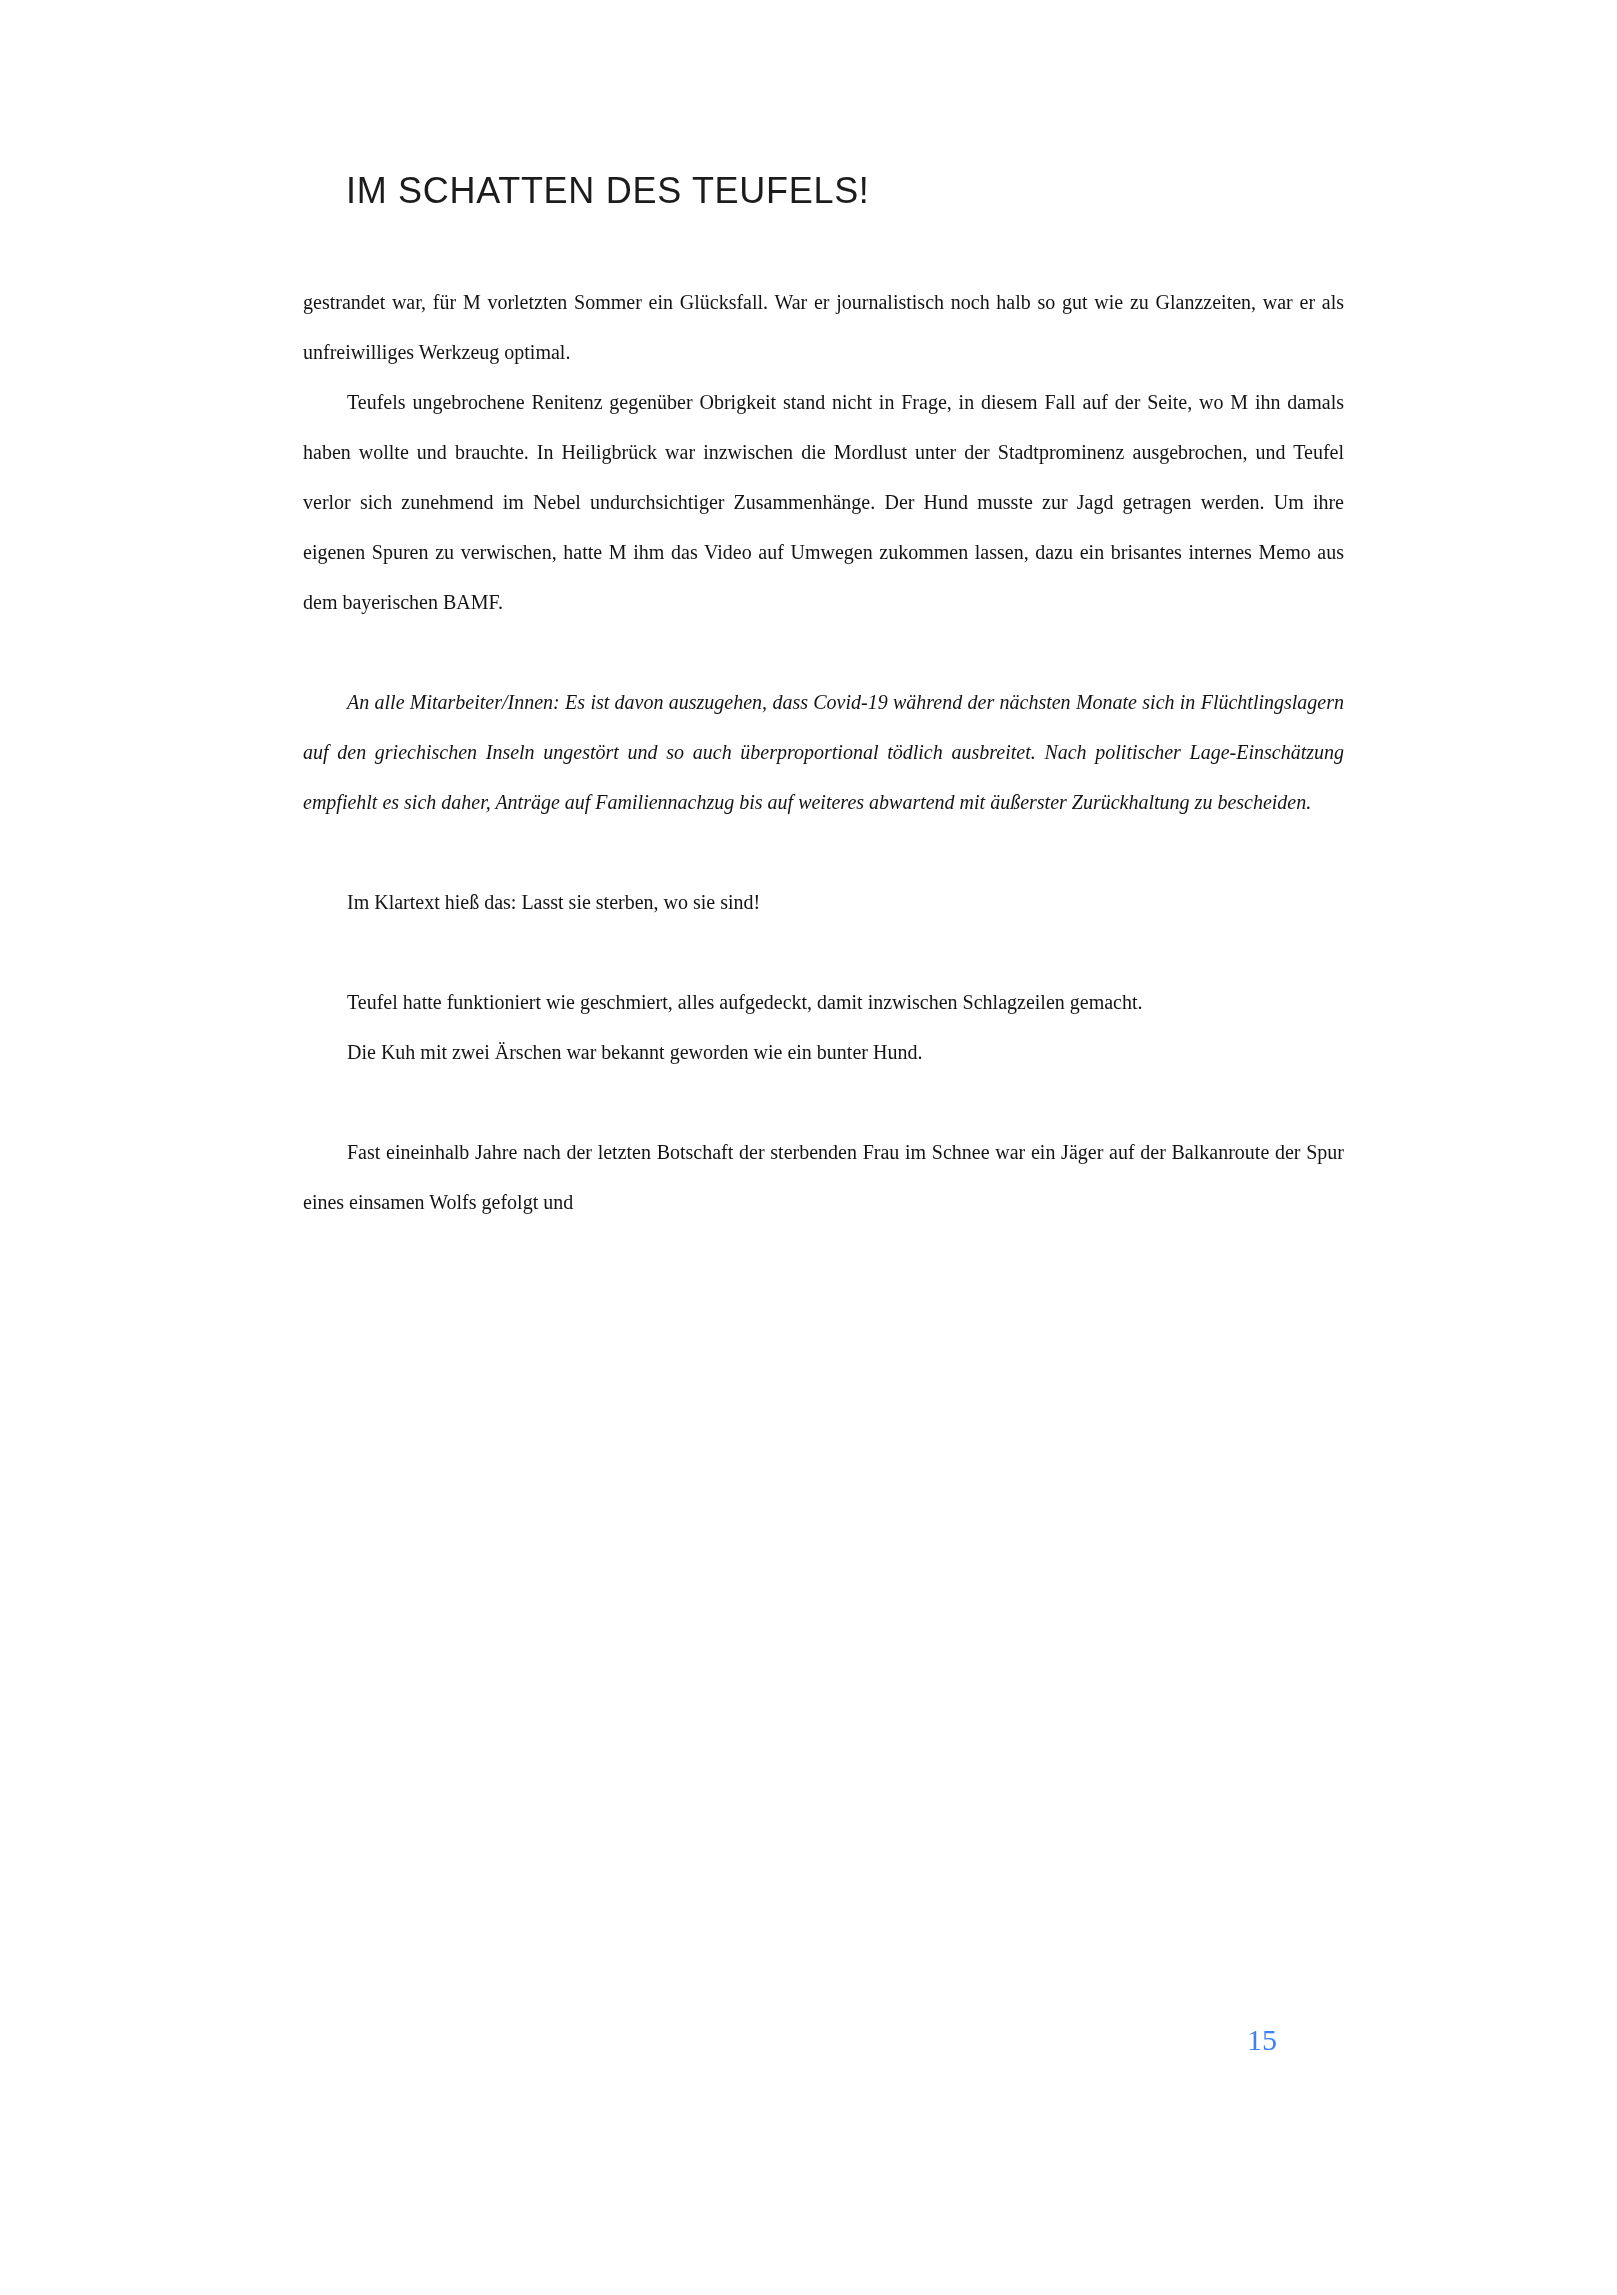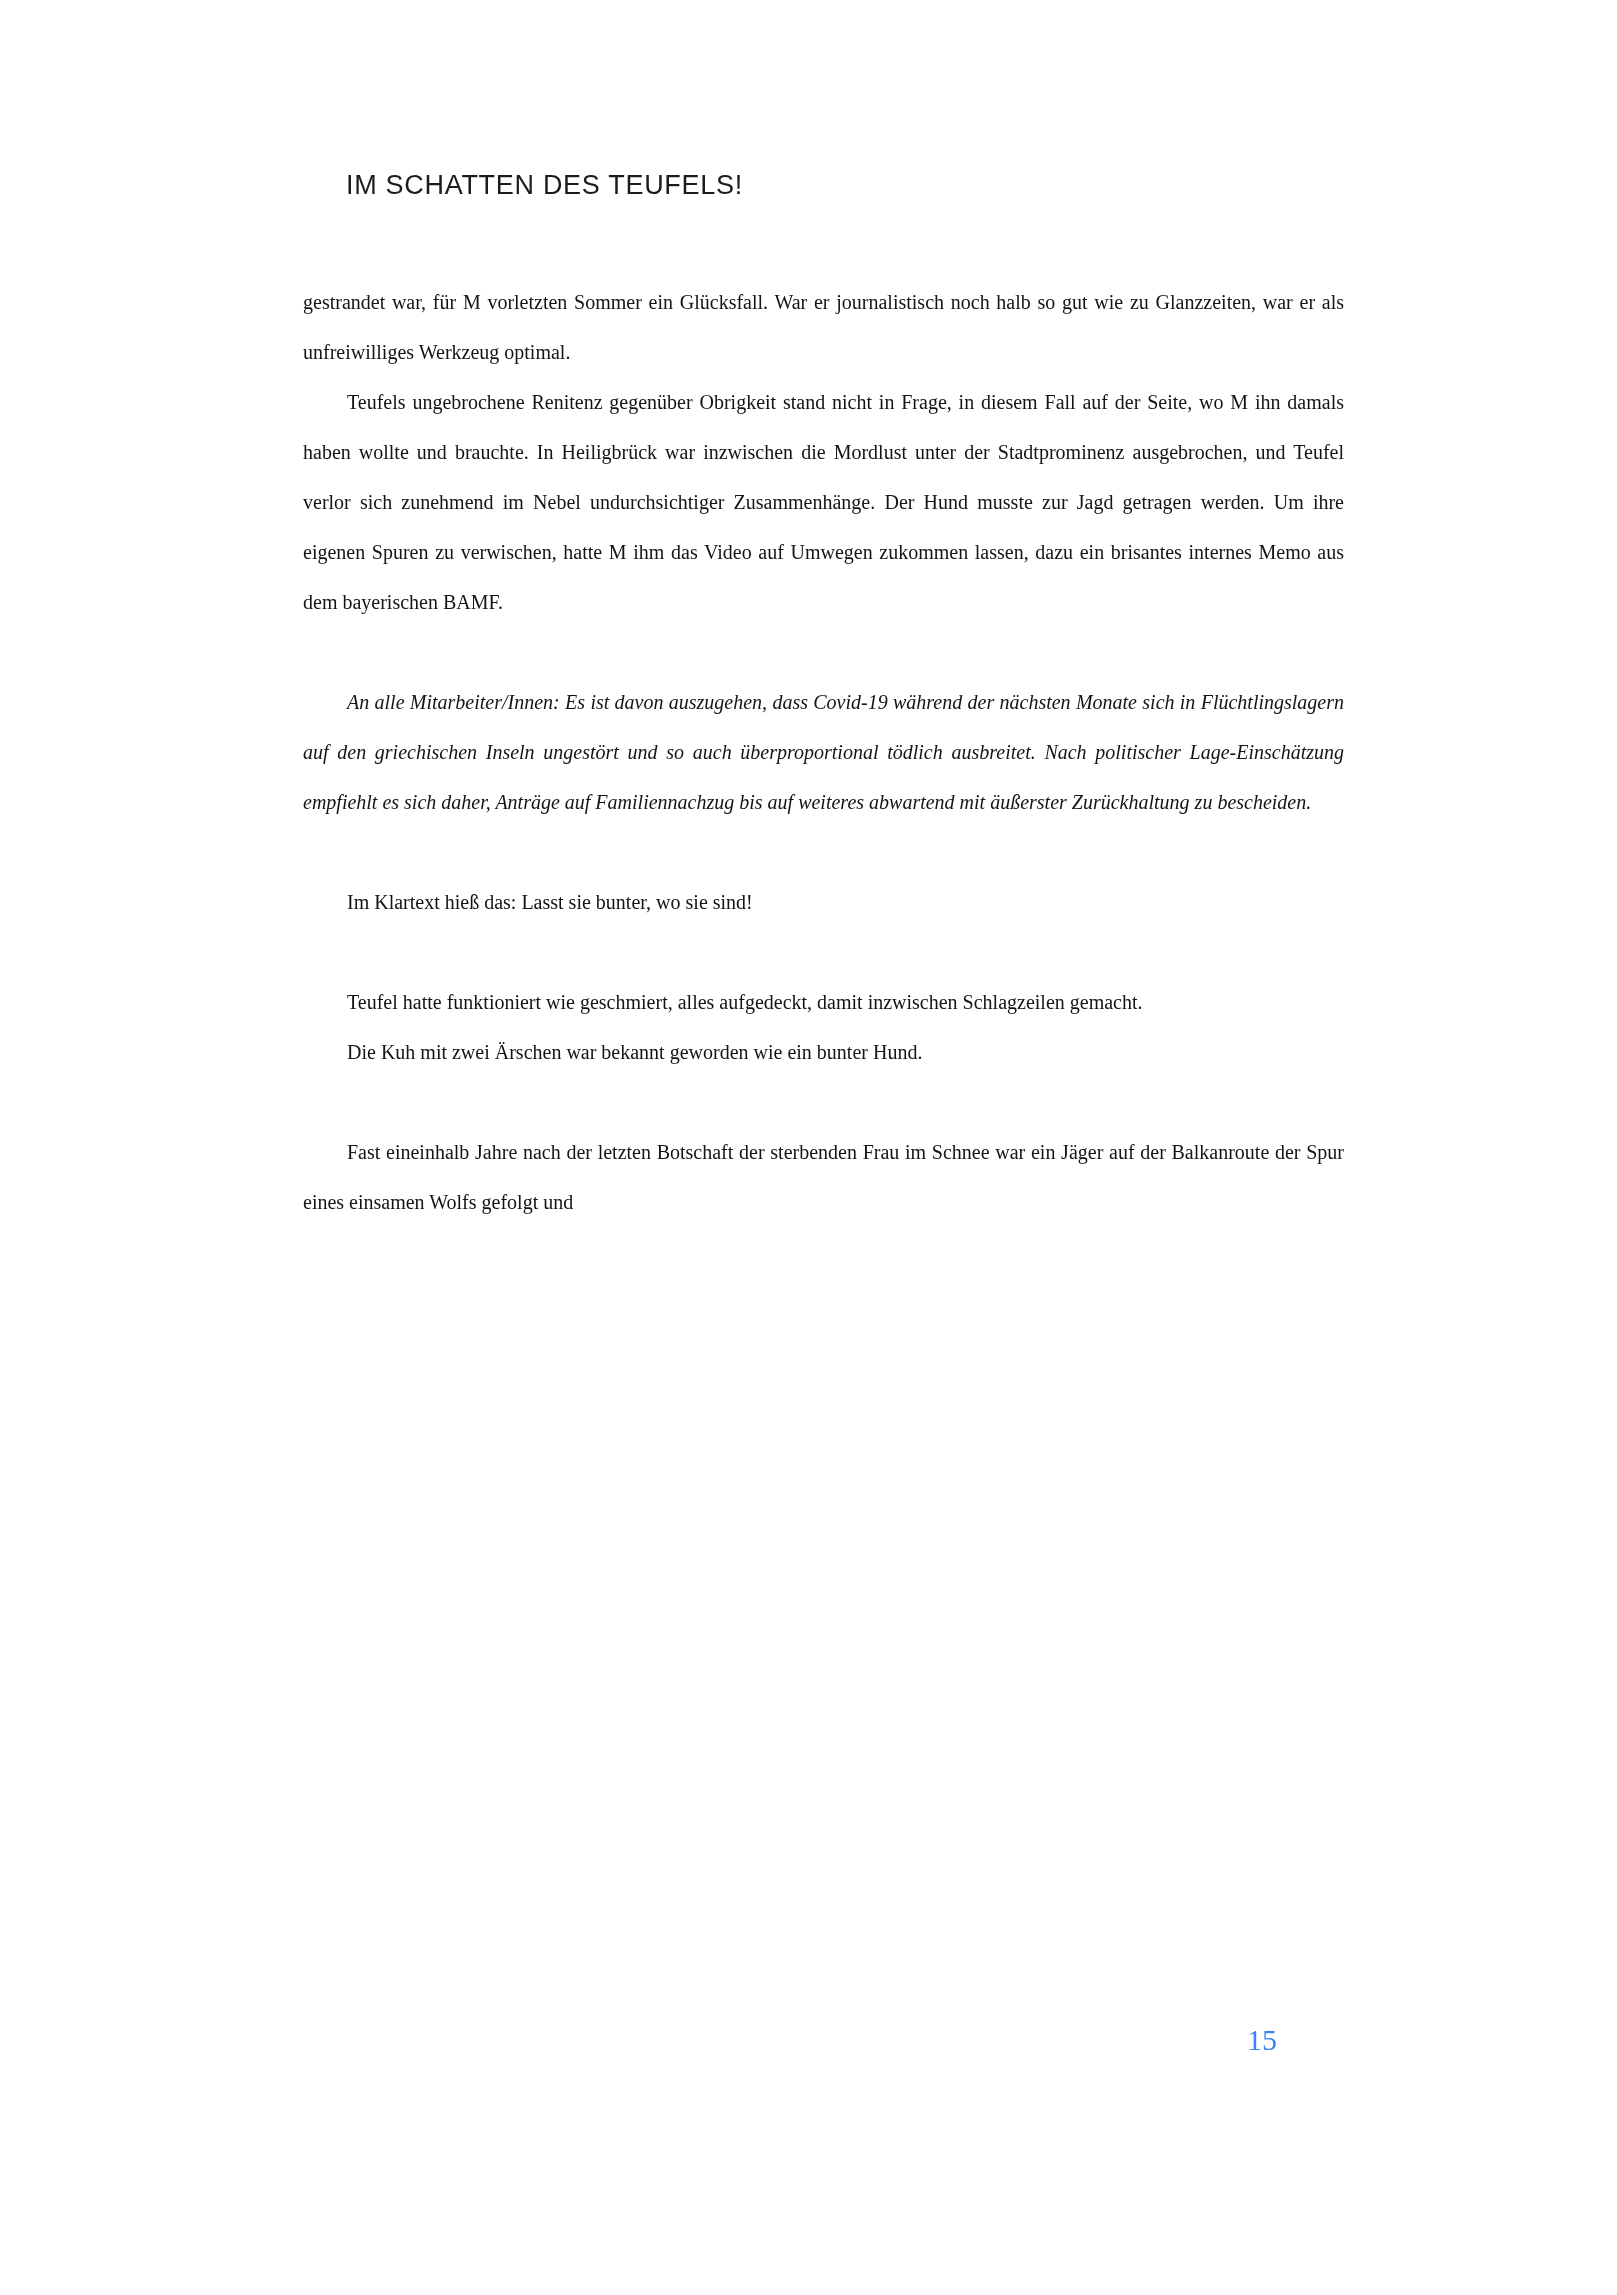--- a/index.html
+++ b/index.html
@@ -13,21 +13,21 @@
     height: 2295px;
     background: #ffffff;
     color: #141414;
     overflow: hidden;
   }
   .running-header {
     position: absolute;
     top: 170px;
     left: 346px;
     font-family: "Liberation Sans", sans-serif;
-    font-size: 27px;
+    font-size: 36px;
     letter-spacing: 0.7px;
     color: #1c1c1c;
     white-space: nowrap;
   }
   .text-block {
     position: absolute;
     top: 277px;
     left: 303px;
     width: 1041px;
     font-family: "Liberation Serif", serif;
@@ -67,21 +67,21 @@
   <div class="running-header">IM SCHATTEN DES TEUFELS!</div>
 
   <div class="text-block">
 
     <p class="no-indent">gestrandet war, für M vorletzten Sommer ein Glücksfall. War er journalistisch noch halb so gut wie zu Glanzzeiten, war er als unfreiwilliges Werkzeug optimal.</p>
 
     <p class="indent">Teufels ungebrochene Renitenz gegenüber Obrigkeit stand nicht in Frage, in diesem Fall auf der Seite, wo M ihn damals haben wollte und brauchte. In Heiligbrück war inzwischen die Mordlust unter der Stadtprominenz ausgebrochen, und Teufel verlor sich zunehmend im Nebel undurchsichtiger Zusammenhänge. Der Hund musste zur Jagd getragen werden. Um ihre eigenen Spuren zu verwischen, hatte M ihm das Video auf Umwegen zukommen lassen, dazu ein brisantes internes Memo aus dem bayerischen BAMF.</p>
 
     <p class="indent gap-before memo-italic">An alle Mitarbeiter/Innen: Es ist davon auszugehen, dass Covid-19 während der nächsten Monate sich in Flüchtlingslagern auf den griechischen Inseln ungestört und so auch überproportional tödlich ausbreitet. Nach politischer Lage-Einschätzung empfiehlt es sich daher, Anträge auf Familiennachzug bis auf weiteres abwartend mit äußerster Zurückhaltung zu bescheiden.</p>
 
-    <p class="indent gap-before">Im Klartext hieß das: Lasst sie bunter, wo sie sind!</p>
+    <p class="indent gap-before">Im Klartext hieß das: Lasst sie sterben, wo sie sind!</p>
 
     <p class="indent gap-before">Teufel hatte funktioniert wie geschmiert, alles aufgedeckt, damit inzwischen Schlagzeilen gemacht.</p>
 
     <p class="indent">Die Kuh mit zwei Ärschen war bekannt geworden wie ein bunter Hund.</p>
 
     <p class="indent gap-before">Fast eineinhalb Jahre nach der letzten Botschaft der sterbenden Frau im Schnee war ein Jäger auf der Balkanroute der Spur eines einsamen Wolfs gefolgt und</p>
 
   </div>
 
   <div class="page-number">15</div>

